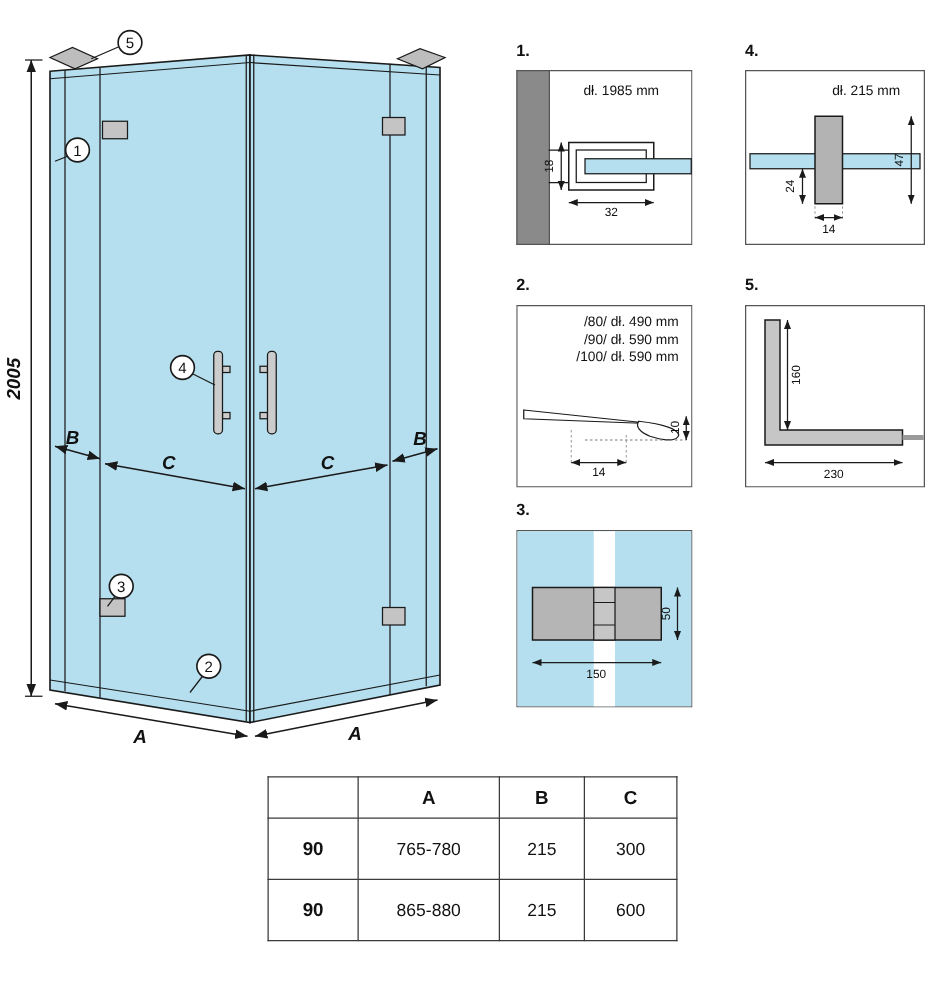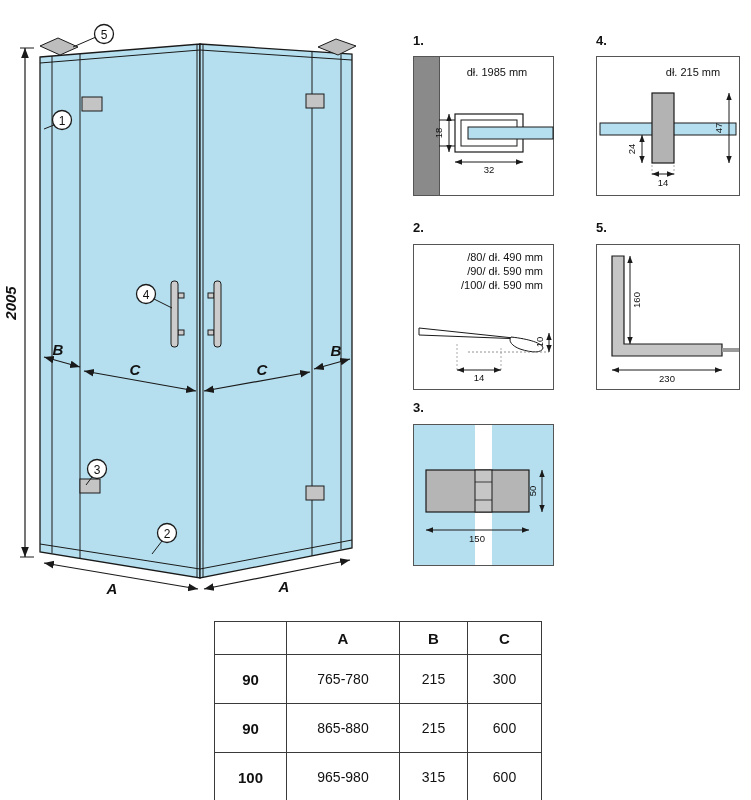--- a/index.html
+++ b/index.html
@@ -245,22 +245,16 @@
         <td>765-780</td>
         <td>215</td>
         <td>300</td>
       </tr>
       <tr>
         <td class="hd">90</td>
         <td>865-880</td>
         <td>215</td>
         <td>600</td>
       </tr>
-      <tr>
-        <td class="hd">100</td>
-        <td>965-980</td>
-        <td>315</td>
-        <td>600</td>
-      </tr>
     </tbody>
   </table>
 
 </div>
 
 </body></html>

